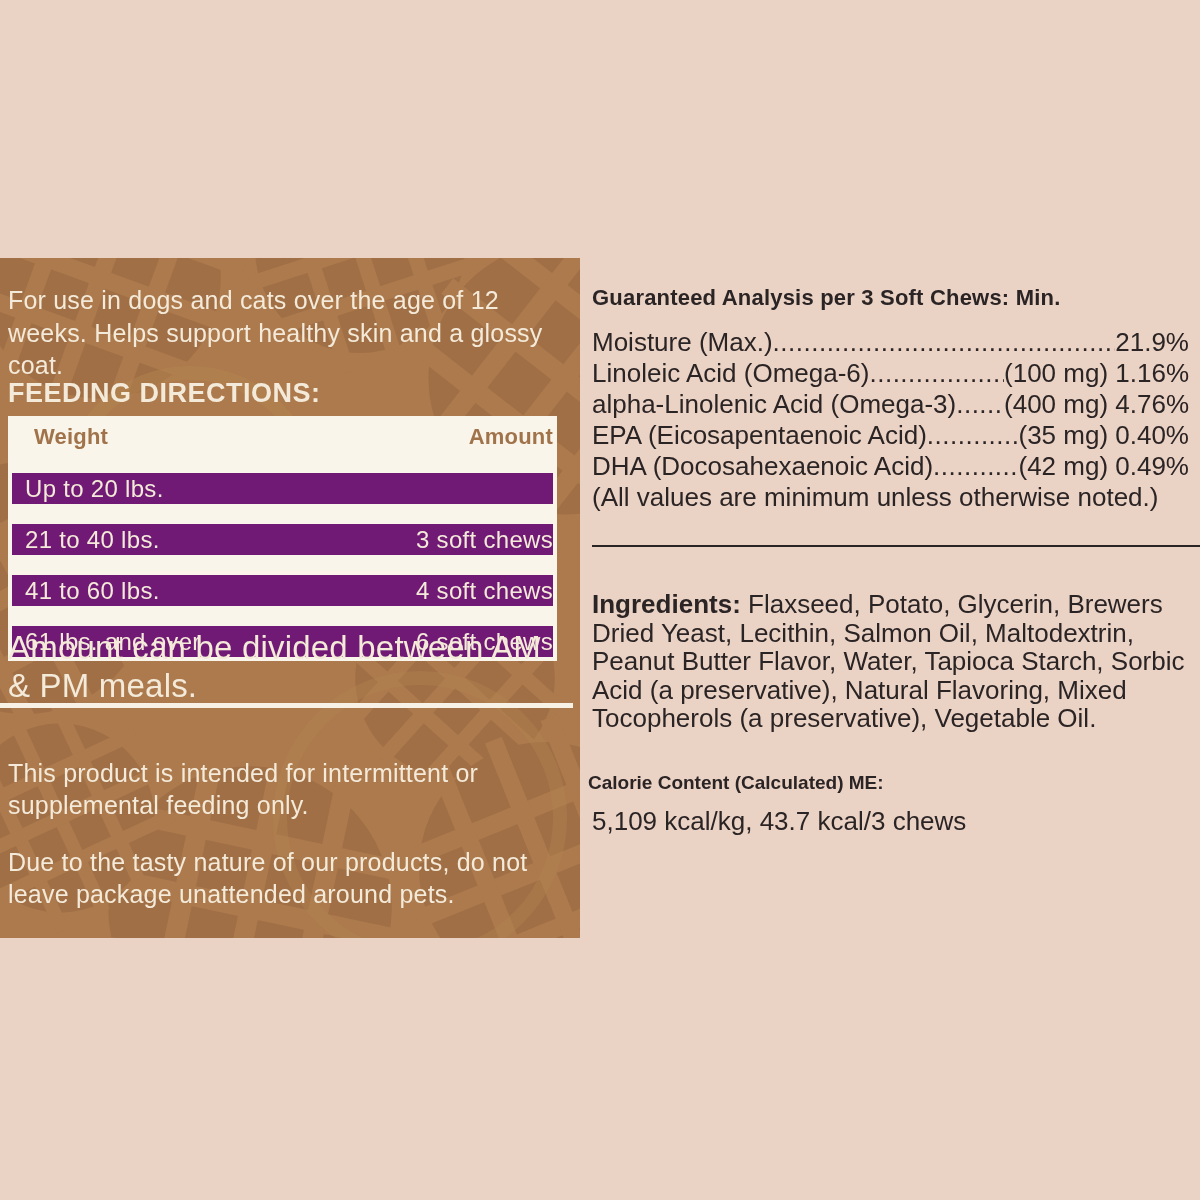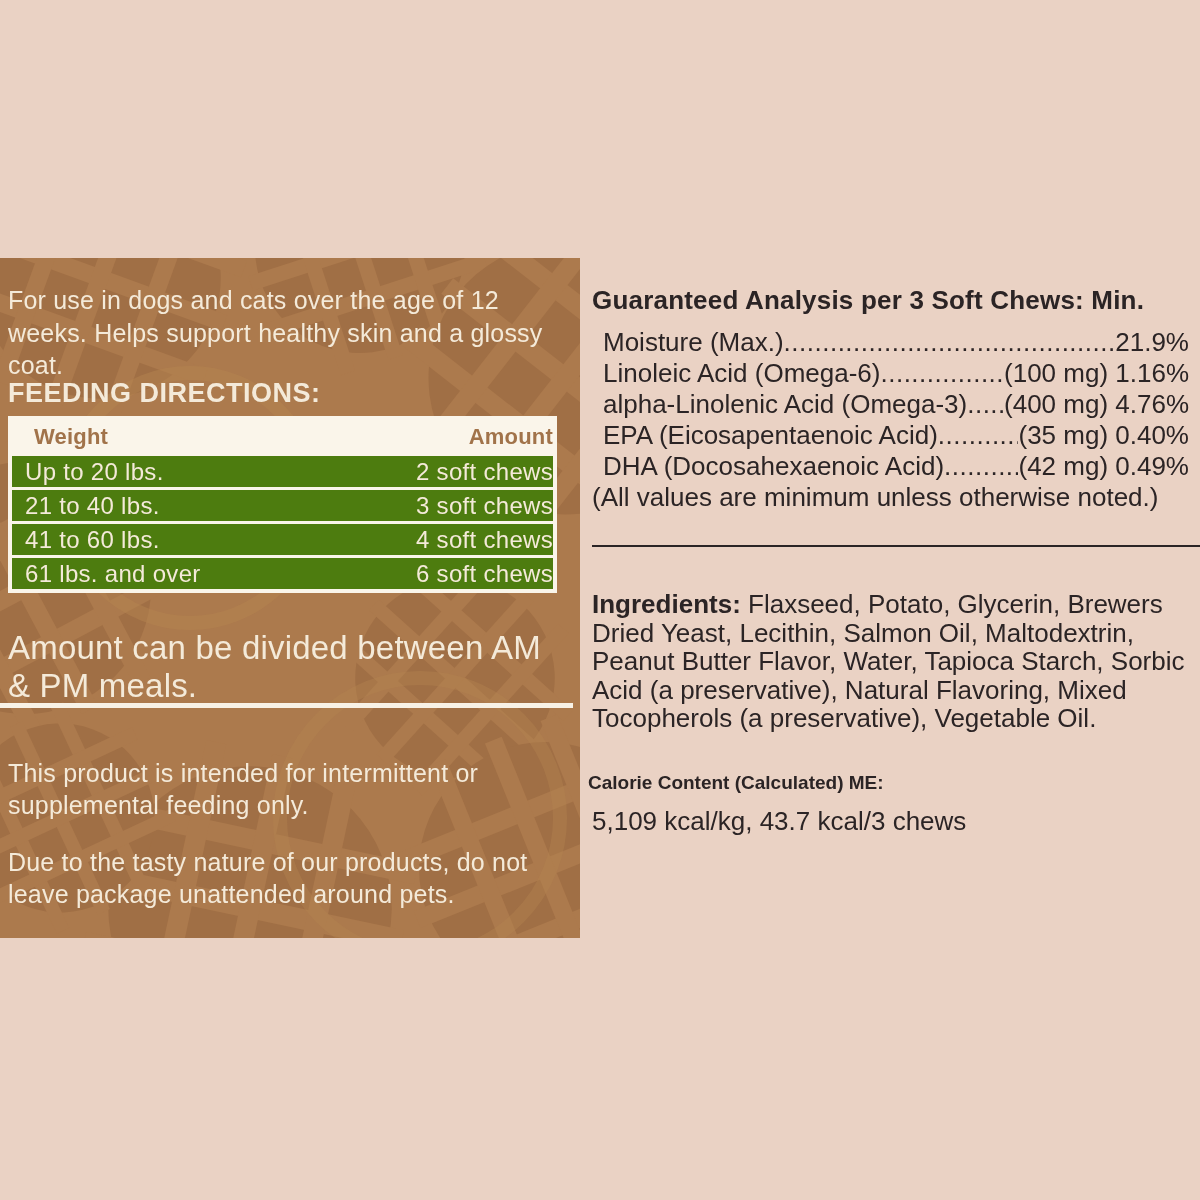--- a/index.html
+++ b/index.html
@@ -29,39 +29,39 @@
     background: #faf5ea; padding: 4px; box-sizing: border-box; z-index: 2;
   }
   .thead {
     display: flex; align-items: center; height: 33px;
     color: #a1734a; font-weight: bold; font-size: 22px;
     background: #faf5ea; letter-spacing: 0.2px;
   }
   .thead .cw { padding-left: 22px; }
   .trow {
     display: flex; align-items: center; height: 31px;
-    background: #4d7c0f; margin-top: 3px;
+    background: #701a75; margin-top: 20px;
     color: #f4ead9; font-size: 24px; letter-spacing: 0.3px;
   }
   .cw { flex: 0 0 54%; padding-left: 13px; box-sizing: border-box; }
   .ca { flex: 1; text-align: right; }
 
   .note { left: 8px; top: 371px; width: 560px; font-size: 33px; letter-spacing: 0.2px; }
   .lp-divider {
     position: absolute; left: 0; top: 445px;
     width: 573px; height: 5px; background: #f8f2e6; z-index: 2;
   }
   .p2 { left: 8px; top: 499px; width: 525px; font-size: 25px; line-height: 32px; letter-spacing: 0.2px; }
   .p3 { left: 8px; top: 588px; width: 565px; font-size: 25px; line-height: 32px; letter-spacing: 0.2px; }
 
   
   .rp { position: absolute; color: #2b2425; margin: 0; }
-  .ga-title { left: 592px; top: 285px; font-size: 26px; font-weight: bold; letter-spacing: 0.2px; }
+  .ga-title { left: 592px; top: 285px; font-size: 22px; font-weight: bold; letter-spacing: 0.2px; }
   .ga-rows  { left: 592px; top: 327px; width: 597px; font-size: 26px; }
-  .ga-row   { display: flex; height: 31px; line-height: 31px; white-space: nowrap; margin-left: 11px; }
+  .ga-row   { display: flex; height: 31px; line-height: 31px; white-space: nowrap; }
   .ga-leader { flex: 1; overflow: hidden; letter-spacing: 0.5px; }
   .ga-footnote { height: 31px; line-height: 31px; }
   .right-divider {
     position: absolute; left: 592px; top: 545px;
     width: 608px; height: 2px; background: #2b2425;
   }
   .ingredients { left: 592px; top: 590px; width: 596px; font-size: 26px; line-height: 28.5px; }
   .b { font-weight: bold; }
   .cal-h { left: 588px; top: 772px; font-size: 19px; font-weight: bold; }
   .cal-v { left: 592px; top: 806px; font-size: 26px; }
@@ -102,21 +102,20 @@
 
     <h2 class="lp feeding">FEEDING DIRECTIONS:</h2>
 
     <div class="ftable">
       <div class="thead">
         <span class="cw">Weight</span>
         <span class="ca">Amount</span>
       </div>
       <div class="trow">
         <span class="cw">Up to 20 lbs.</span>
-        <span class="ca">2 soft chews</span>
       </div>
       <div class="trow">
         <span class="cw">21 to 40 lbs.</span>
         <span class="ca">3 soft chews</span>
       </div>
       <div class="trow">
         <span class="cw">41 to 60 lbs.</span>
         <span class="ca">4 soft chews</span>
       </div>
       <div class="trow">

